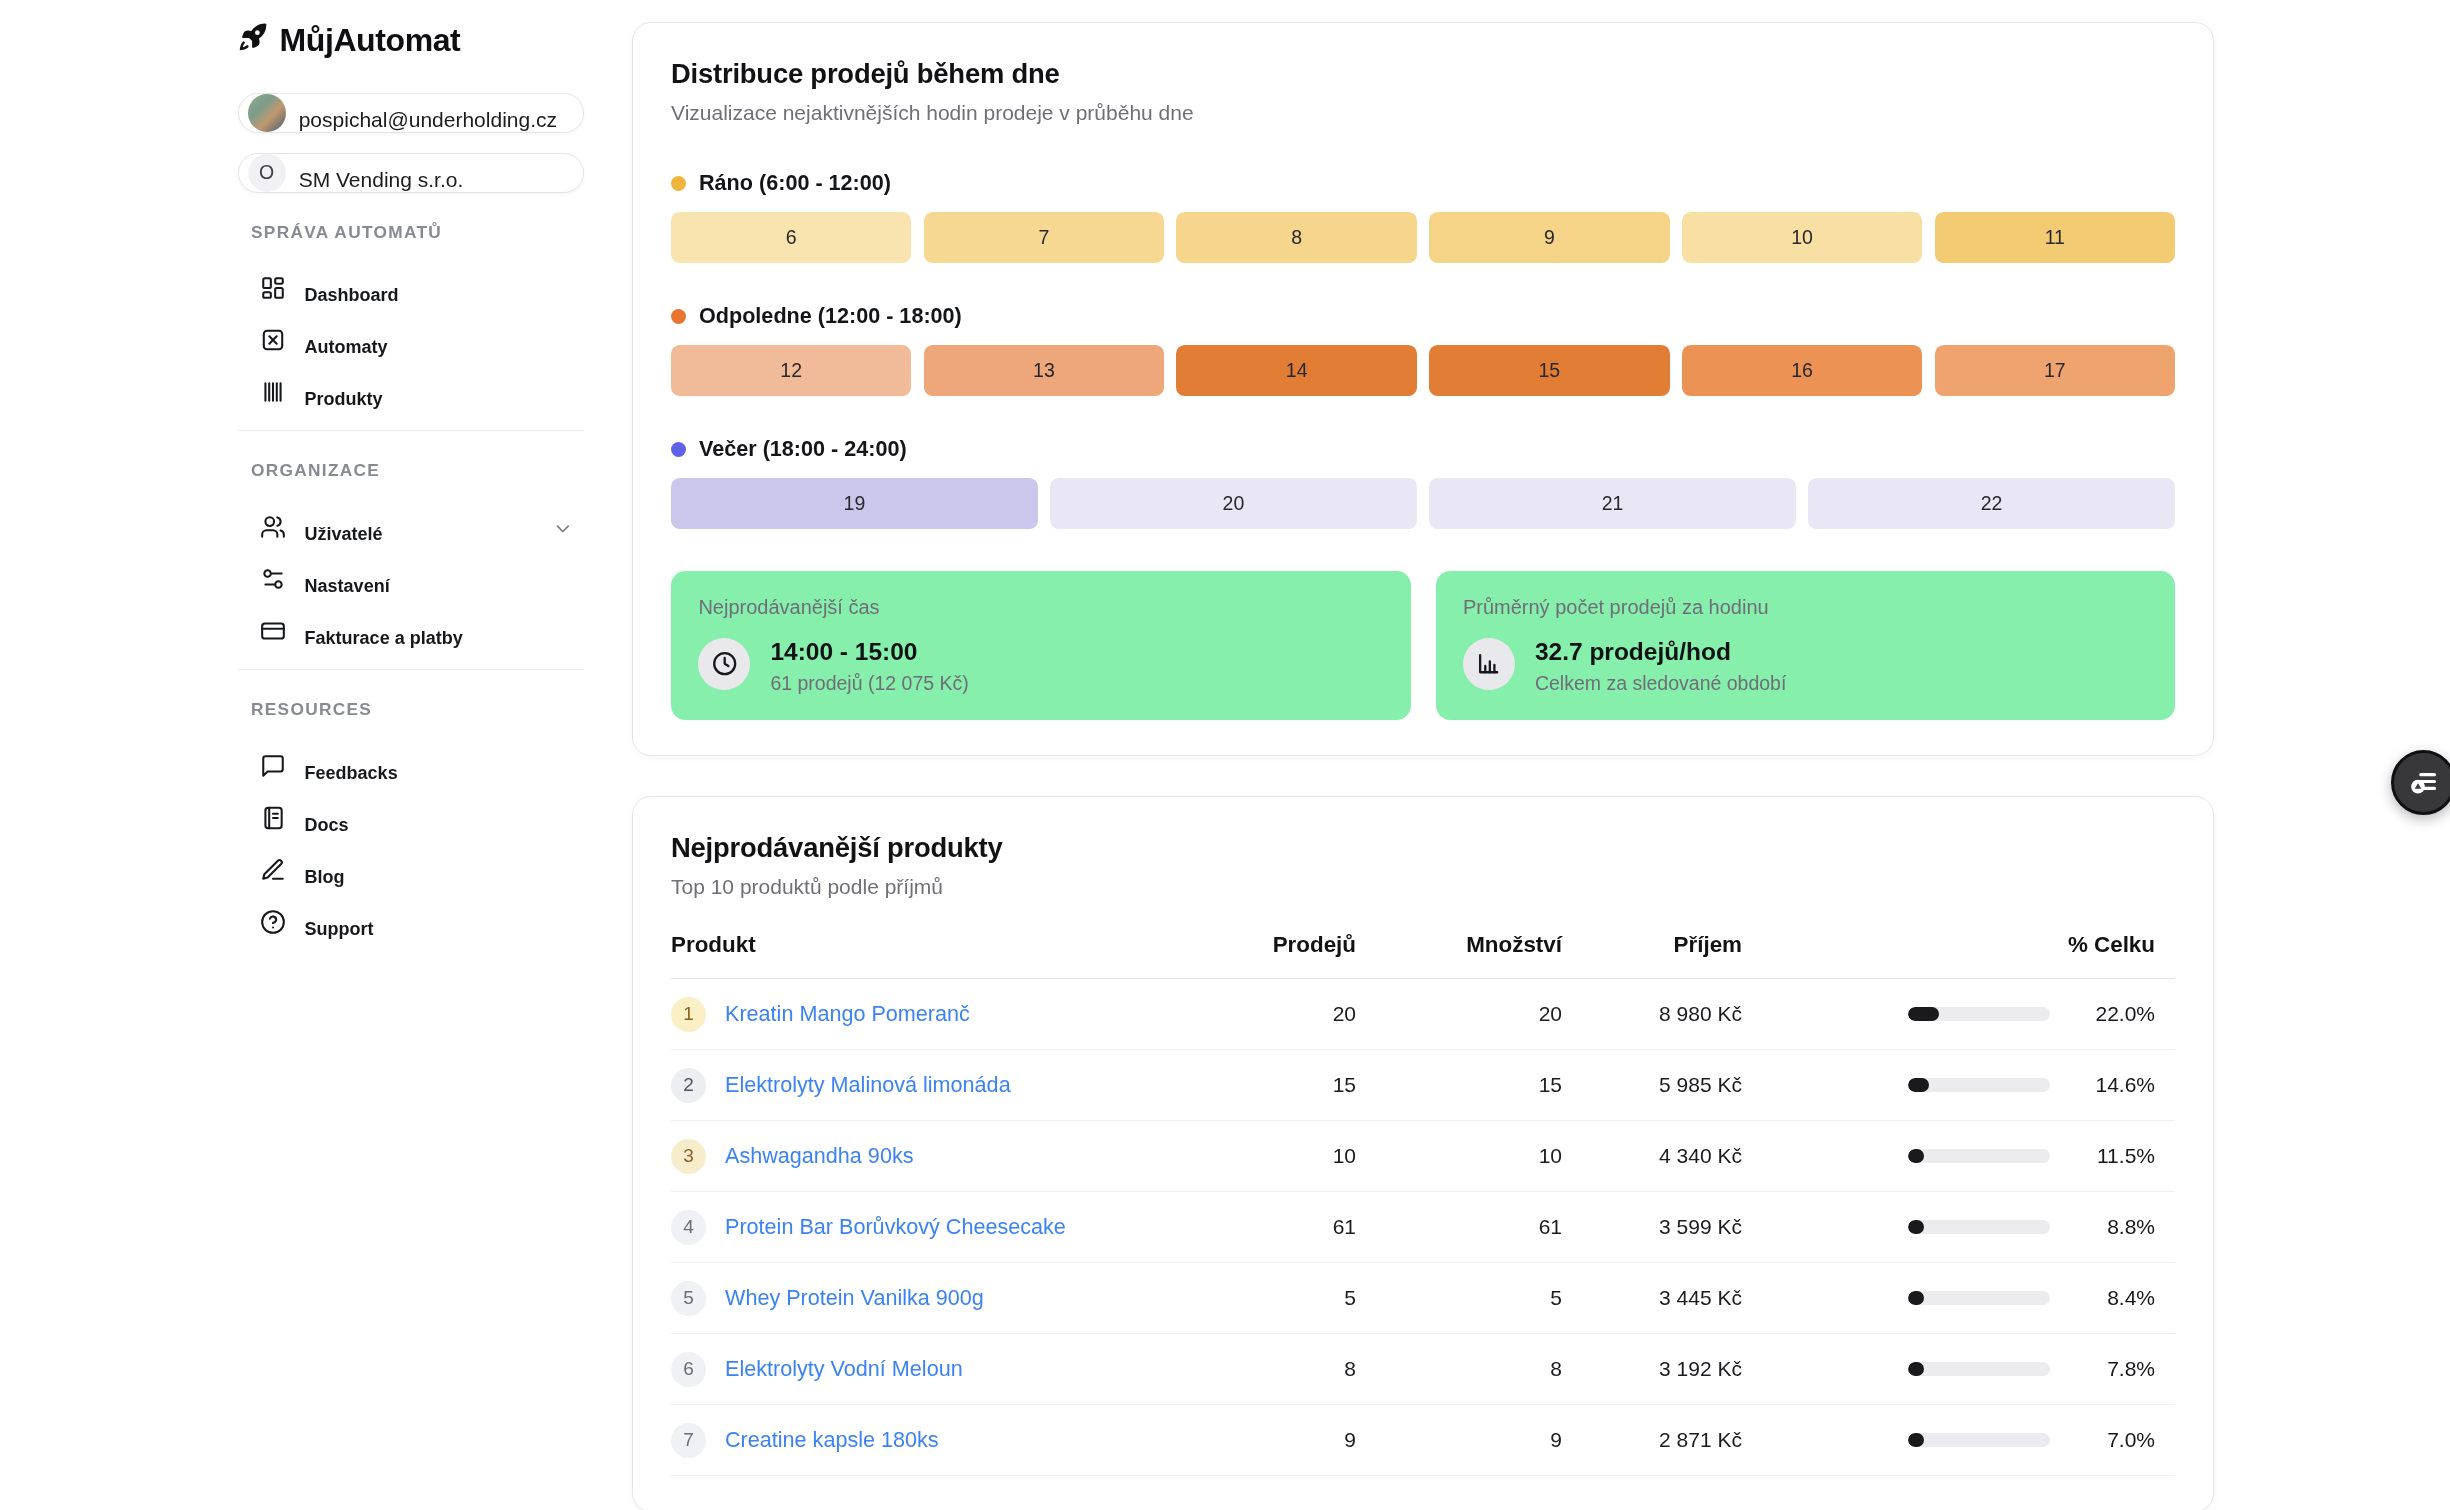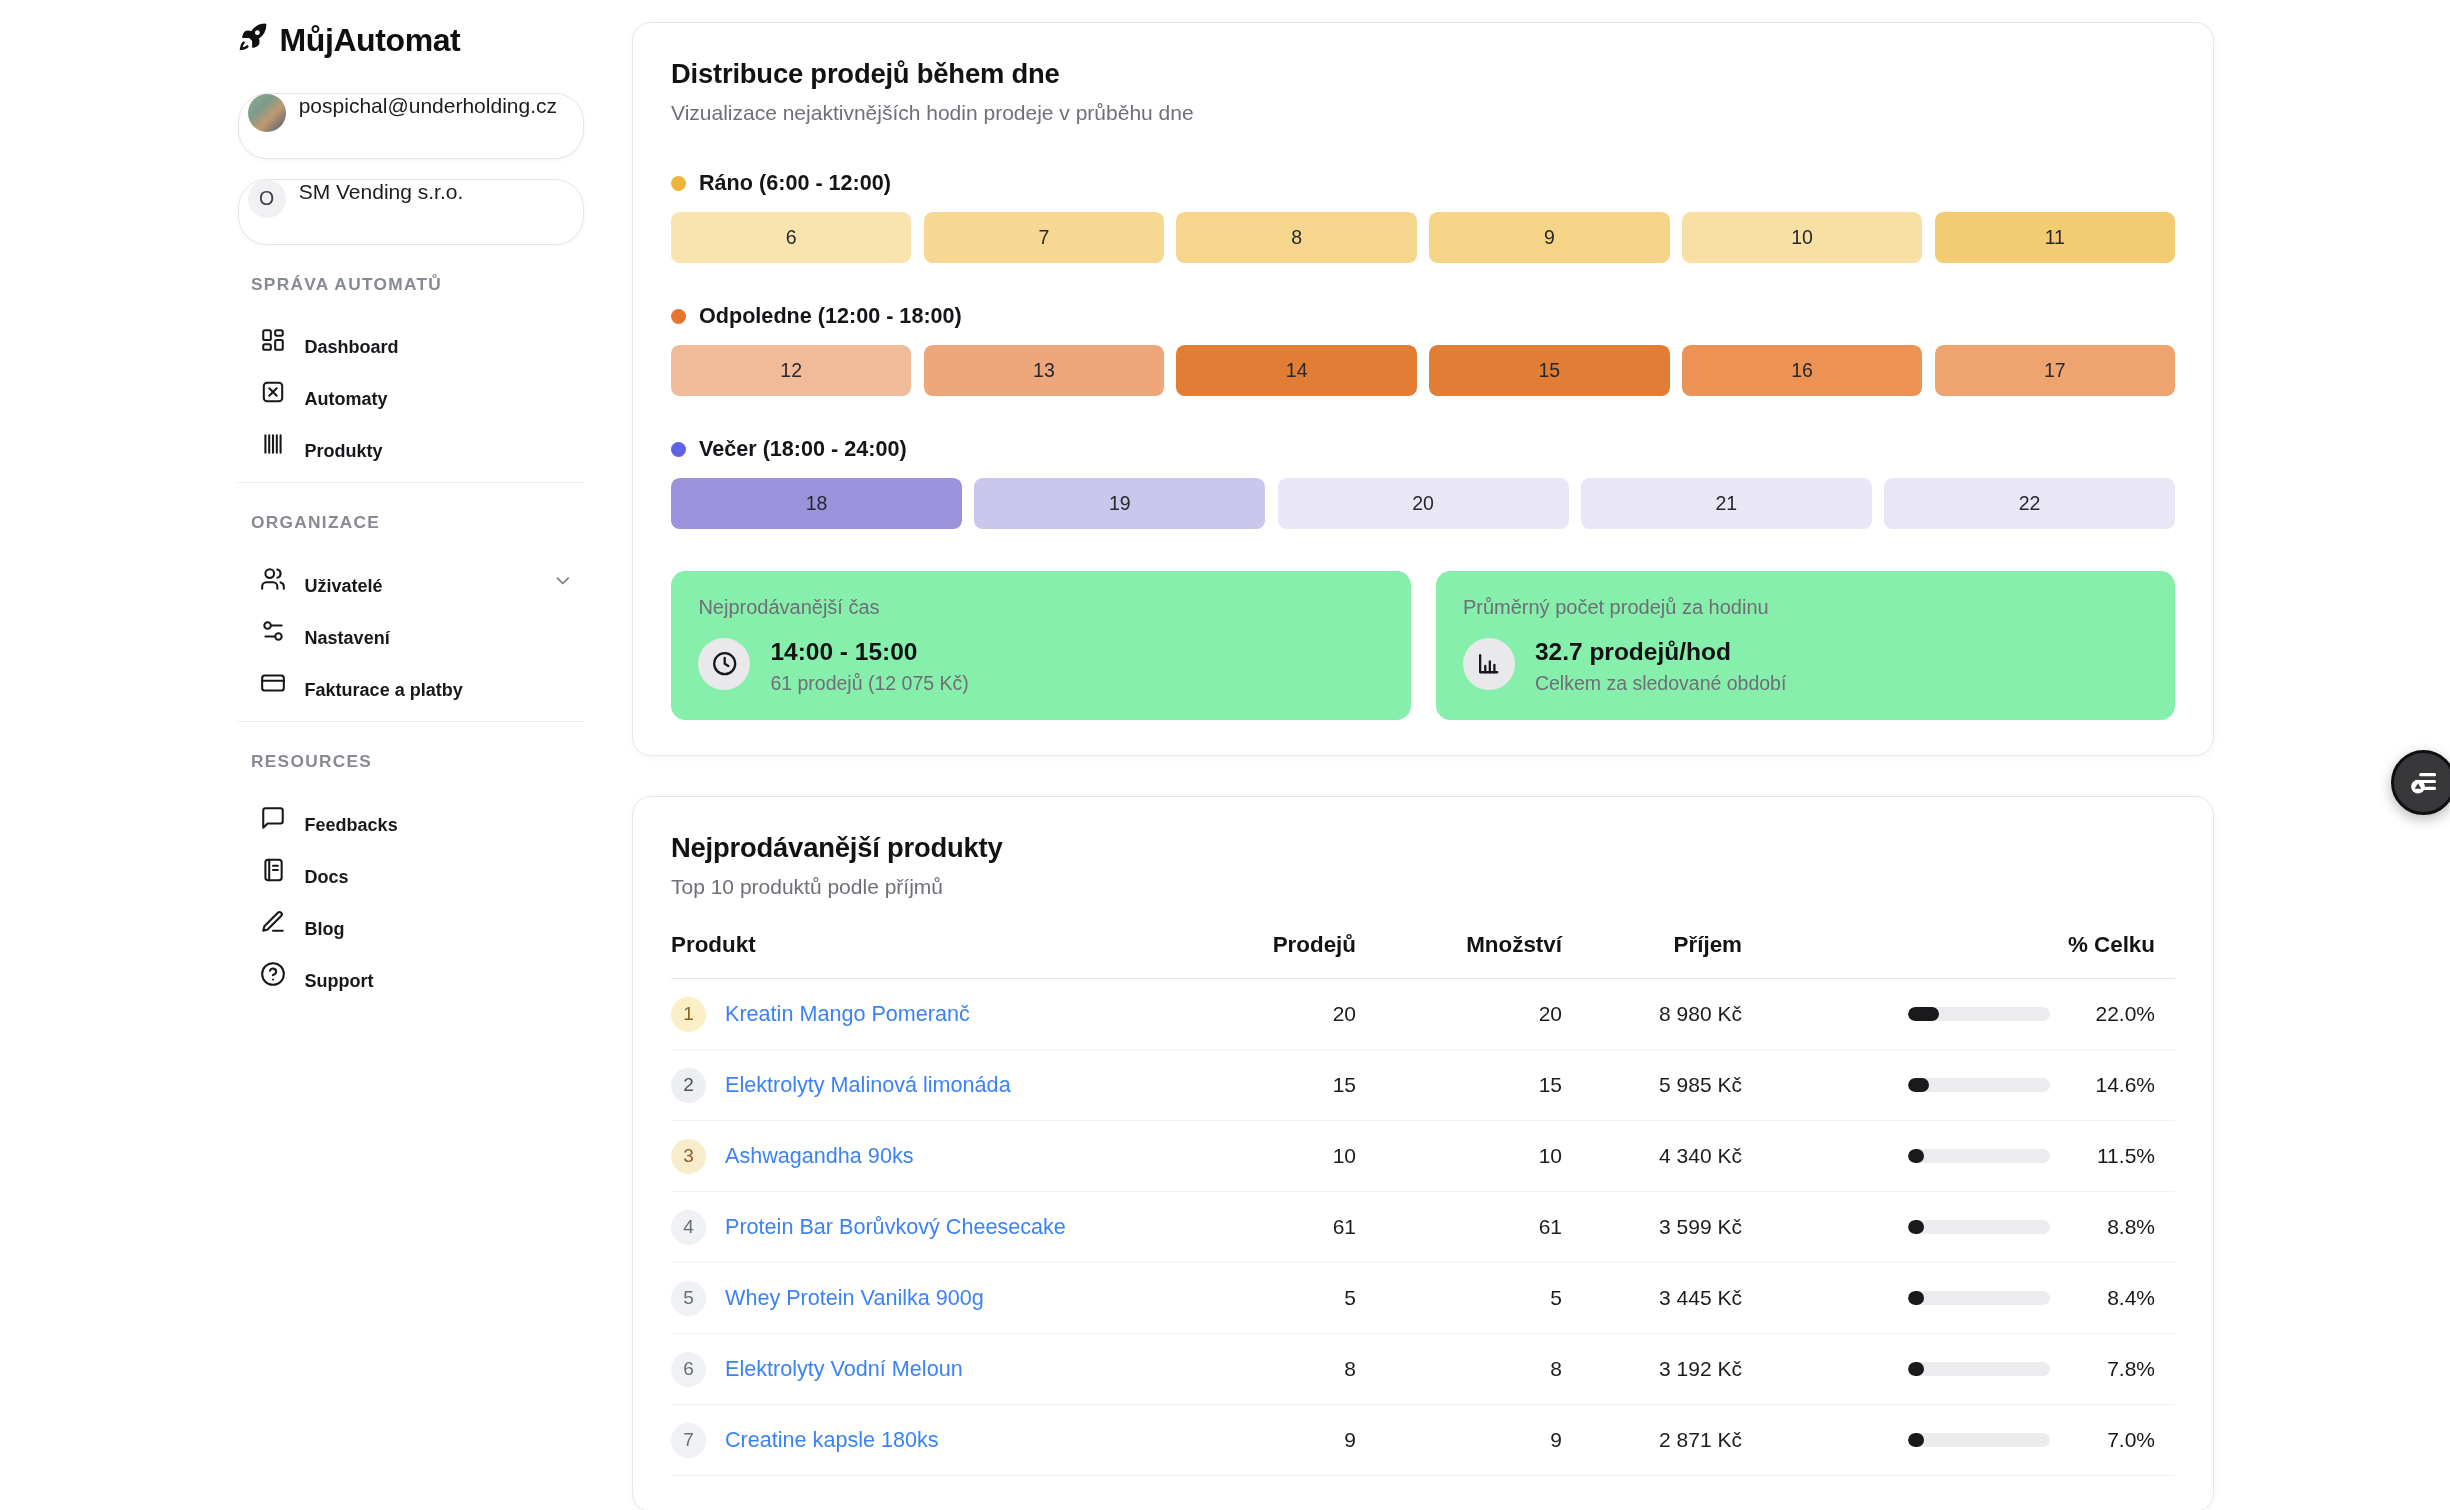--- a/index.html
+++ b/index.html
@@ -4,21 +4,21 @@
 <style>
   * { box-sizing: border-box; margin: 0; padding: 0; }
   html, body { width: 2450px; height: 1511px; overflow: hidden; background: #ffffff;
     font-family: "Liberation Sans", "DejaVu Sans", sans-serif; color: #17181b; }
   .app { display: flex; width: 2450px; }
 
   
   .sidebar { width: 346px; margin-left: 238px; padding-top: 21.6px; flex-shrink: 0; }
   .logo { display: flex; align-items: center; gap: 11.5px; font-size: 32px; font-weight: 800;
     color: #0f0f11; letter-spacing: -0.4px; margin-bottom: 33px; }
-  .pill { display: flex; align-items: flex-start; gap: 13px; height: 66px; border: 1.4px solid #e5e5e8;
+  .pill { display: flex; align-items: flex-end; gap: 13px; height: 40px; border: 1.4px solid #e5e5e8;
     border-radius: 29px; padding: 0 17.3px 0 8.7px; background: #fff; margin-bottom: 20px;
     font-size: 21px; color: #1c1c1f; box-shadow: 0 1.4px 4.3px rgba(0,0,0,.04); white-space: nowrap; }
   .avatar { width: 38px; height: 38px; border-radius: 50%; flex-shrink: 0;
     background: linear-gradient(135deg,#8fae87 0%,#7d9b8c 35%,#c09a6f 60%,#47586f 100%); }
   .org-avatar { width: 38px; height: 38px; border-radius: 50%; flex-shrink: 0; background: #f1f1f4;
     display: flex; align-items: center; justify-content: center; font-size: 19.5px; color: #3f3f46; }
   .org-name { font-weight: 500; }
   .section-label { font-size: 17.3px; font-weight: 700; letter-spacing: 1.3px; color: #888a92;
     margin: 29px 0 11.5px; padding-left: 13px; }
   .nav-item { display: flex; align-items: flex-end; height: 52px; padding-left: 21.6px;
@@ -254,21 +254,20 @@
               <div class="hour-block" style="background: rgb(236, 146, 84);">16</div>
               <div class="hour-block" style="background: rgb(239, 164, 112);">17</div>
             </div>
           </div>
           <div class="hour-group">
             <div class="group-label">
               <span class="dot" style="background: rgb(95, 97, 230);"></span>
               <span>Večer (18:00 - 24:00)</span>
             </div>
             <div class="blocks">
-              <div class="hour-block" style="background: rgb(155, 147, 220);">18</div>
               <div class="hour-block" style="background: rgb(203, 199, 236);">19</div>
               <div class="hour-block" style="background: rgb(233, 231, 246);">20</div>
               <div class="hour-block" style="background: rgb(233, 231, 246); text-align: center;">21</div>
               <div class="hour-block" style="background: rgb(233, 231, 246);">22</div>
             </div>
           </div>
         </div>
 
       <div class="stats">
         <div class="stat">

